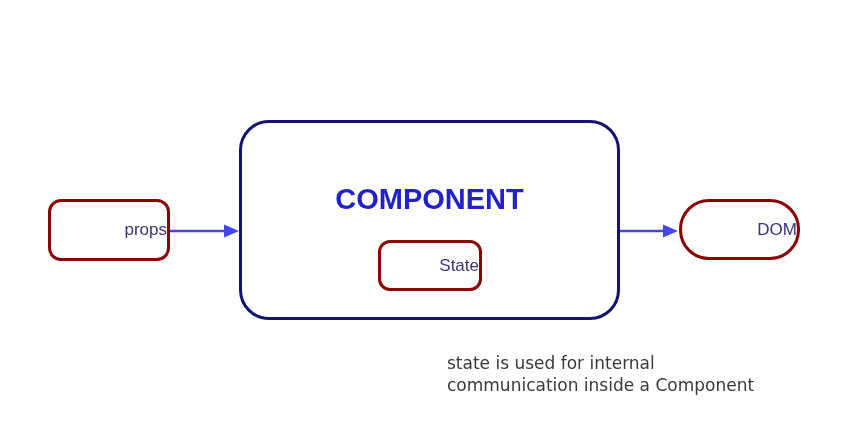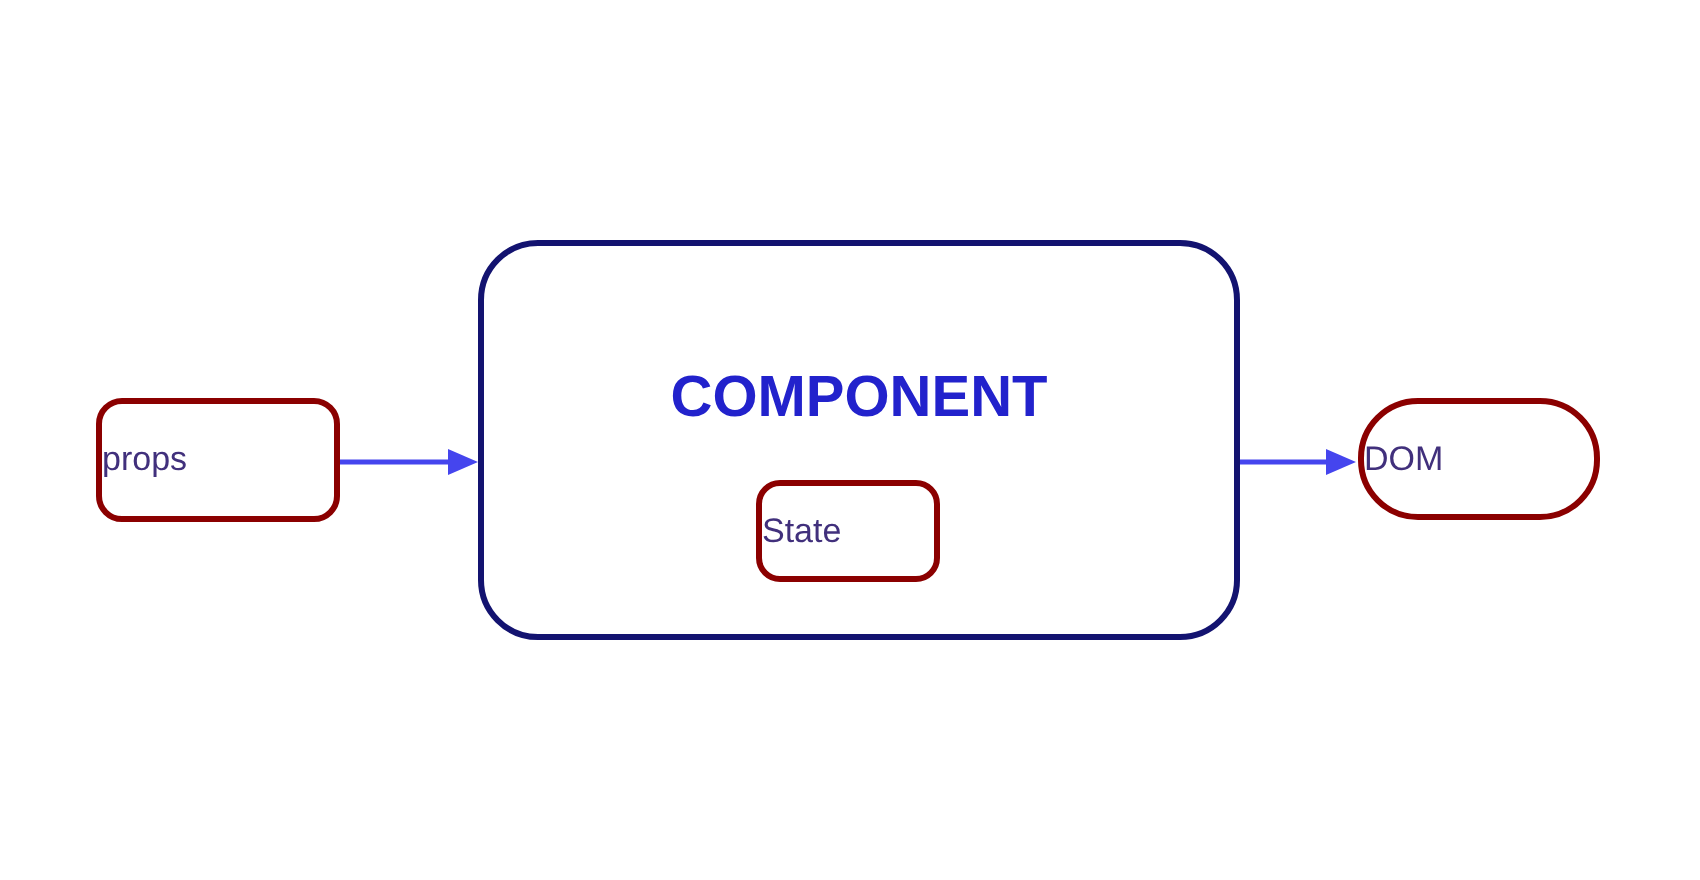--- a/index.html
+++ b/index.html
@@ -22,21 +22,21 @@
     position: relative;
     width: 850px; height: 440px;
   }
   .rbox {
     position: absolute;
     border: 3px solid var(--small-box-border);
     border-radius: 13px;
     background: var(--background);
     display: flex;
     align-items: center;
-    justify-content: flex-start;
+    justify-content: flex-end;
   }
   .rbox .label {
     font-size: 17px;
     color: var(--box-label);
   }
   .component-box {
     position: absolute;
     left: 239px; top: 120px;
     width: 381px; height: 200px;
     border: 3px solid var(--component-border);
@@ -48,21 +48,21 @@
     left: 239px; top: 183px;
     width: 381px; height: 32px;
     line-height: 32px;
     text-align: center;
     font-weight: 700;
     font-size: 29px;
     color: var(--component-title);
   }
   .props-box { left: 48px; top: 199px; width: 122px; height: 62px; }
   .dom-box   { left: 679px; top: 199px; width: 121px; height: 61px; border-radius: 30px; }
-  .state-box { left: 378px; top: 240px; width: 92px; height: 51px; border-radius: 12px; }
+  .state-box { left: 378px; top: 240px; width: 104px; height: 51px; border-radius: 12px; }
   .arrow {
     position: absolute;
     color: var(--arrow);
   }
   .arrow-1 { left: 170px; top: 221px; }
   .arrow-2 { left: 620px; top: 221px; }
   .caption {
     position: absolute;
     left: 447px; top: 353px;
     font-family: "DejaVu Sans", sans-serif;
@@ -98,14 +98,18 @@
     <svg width="58" height="20" viewBox="0 0 58 20">
       <line x1="0" y1="10" x2="45" y2="10" stroke="currentColor" stroke-width="2.5"></line>
       <polygon points="43,3.5 58,10 43,16.5" fill="currentColor"></polygon>
     </svg>
   </div>
 
   <div class="rbox dom-box">
     <span class="label">DOM</span>
   </div>
 
+  <div class="caption">
+    <div>state is used for internal</div>
+    <div>communication inside a Component</div>
+  </div>
 
 </div>
 
 </body></html>

